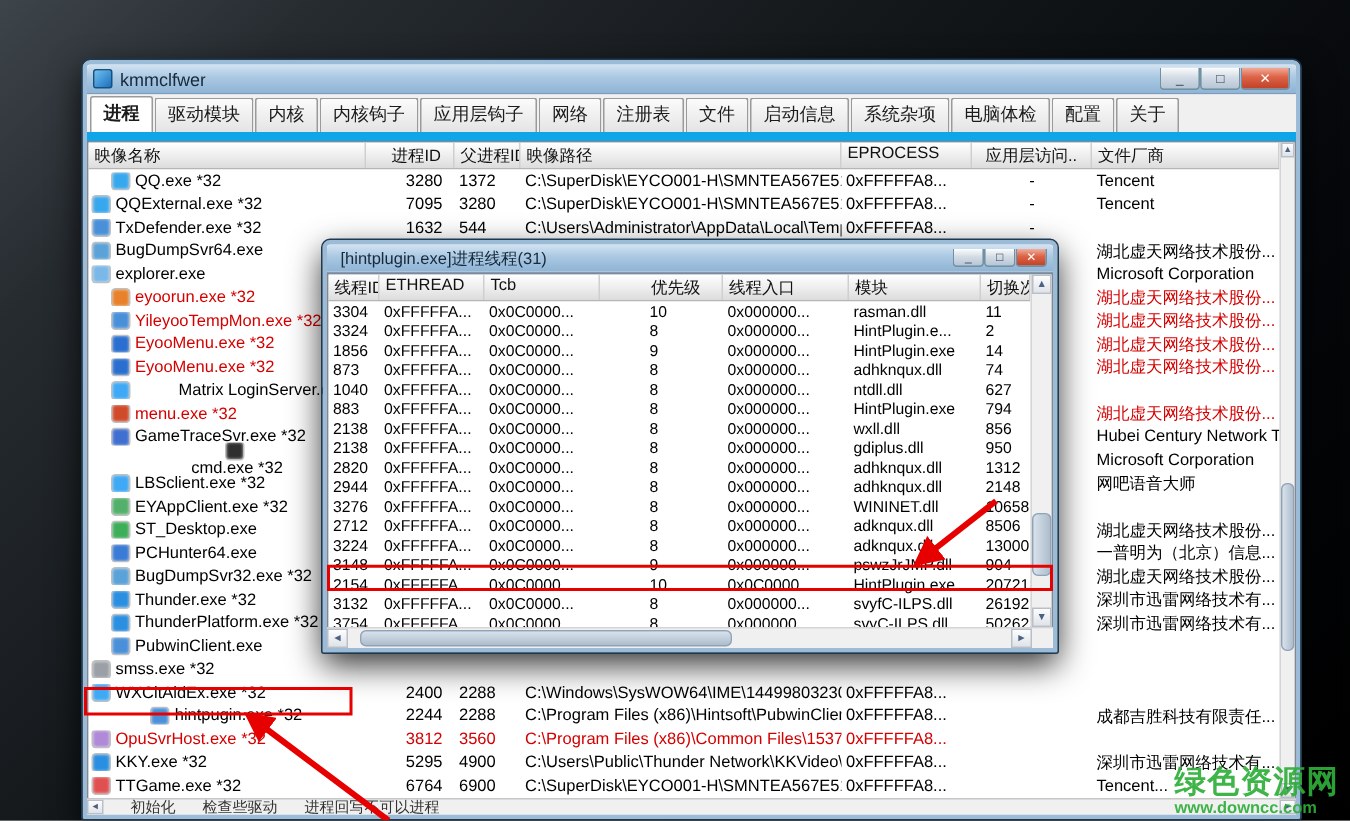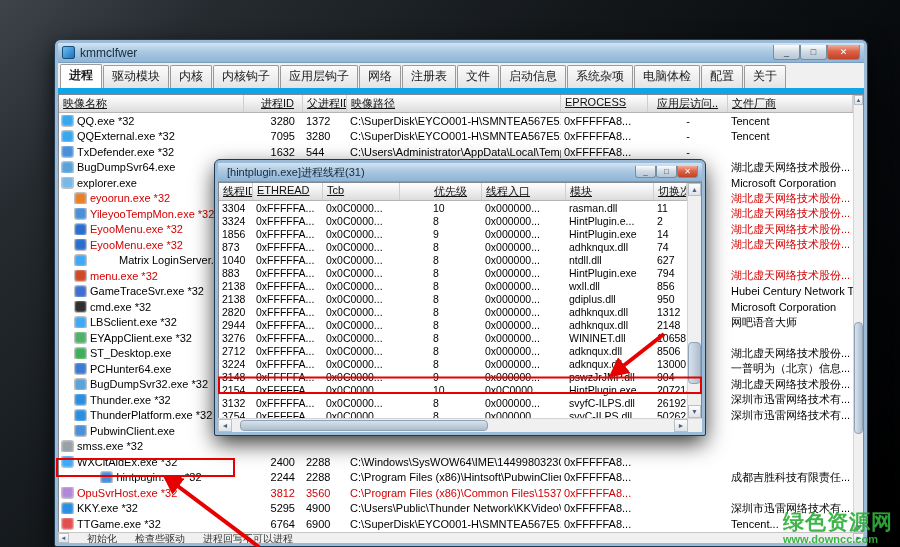--- a/index.html
+++ b/index.html
@@ -50,21 +50,21 @@
     padding:2px 8px 3px; margin-right:1px; color:#1b1b1b; white-space:nowrap;
     border:1px solid #9a9a9a; border-bottom:none; border-radius:2px 2px 0 0;
     background:linear-gradient(#fbfbfb,#e4e4e4);
   }
   .tab.active { background:#fff; font-weight:bold; padding-bottom:4px; }
 
   .table-zone { flex:1 1 auto; display:flex; border:1px solid #828790; border-bottom:none; background:#fff; overflow:hidden; }
   .grid { flex:1 1 auto; display:flex; flex-direction:column; overflow:hidden; }
   .hrow { flex:0 0 17px; display:flex; background:linear-gradient(#ffffff,#ebebeb 60%,#dcdcdc);
           border-bottom:1px solid #b5b5b5; font-size:11px; color:#111; }
-  .hcell { padding:1px 4px; border-right:1px solid #cfcfcf; white-space:nowrap; overflow:hidden;text-decoration:underline; }
+  .hcell { padding:1px 4px; border-right:1px solid #cfcfcf; white-space:nowrap; overflow:hidden; }
   .body { flex:1 1 auto; overflow:hidden; background:#fff; }
 
   .prow { display:flex; height:15.5px; align-items:center; font-size:11px; color:#000; white-space:nowrap; }
   .prow.red { color:#d40000; }
   .cell { padding:0 3px; overflow:hidden; white-space:nowrap; }
   .c0{width:185px; display:flex; align-items:center;} .c1{width:59px; text-align:right; padding-right:8px;}
   .c2{width:44px;} .c3{width:214px;} .c4{width:87px;} .c5{width:80px; text-align:center;} .c6{flex:1;}
   .picon { flex:0 0 11px; width:11px; height:11px; border-radius:2px; margin-right:4px;
            box-shadow:inset 0 0 2px rgba(255,255,255,.7), 0 0 0 1px rgba(0,0,0,.25); }
 
@@ -150,21 +150,21 @@
           <div class="hcell c0">映像名称</div>
           <div class="hcell c1">进程ID</div>
           <div class="hcell c2">父进程ID</div>
           <div class="hcell c3">映像路径</div>
           <div class="hcell c4">EPROCESS</div>
           <div class="hcell c5">应用层访问..</div>
           <div class="hcell c6">文件厂商</div>
         </div>
       <div class="body">
           <div class="prow">
-            <div class="cell c0" style="padding-left: 3px;">
+            <div class="cell c0" style="padding-left: 16px;">
               <span class="picon" style="background: rgb(56, 168, 238);"></span>
               <span>QQ.exe *32</span>
             </div>
             <div class="cell c1">3280</div>
             <div class="cell c2">1372</div>
             <div class="cell c3">C:\SuperDisk\EYCO001-H\SMNTEA567E51\...</div>
             <div class="cell c4">0xFFFFFA8...</div>
             <div class="cell c5">-</div>
             <div class="cell c6">Tencent</div>
           </div>
@@ -294,21 +294,21 @@
               <span>GameTraceSvr.exe *32</span>
             </div>
             <div class="cell c1"></div>
             <div class="cell c2"></div>
             <div class="cell c3"></div>
             <div class="cell c4"></div>
             <div class="cell c5"></div>
             <div class="cell c6">Hubei Century Network Te...</div>
           </div>
           <div class="prow">
-            <div class="cell c0" style="padding-left: 16px;">
+            <div class="cell c0" style="padding-left: 16px; flex-direction: column;">
               <span class="picon" style="background: rgb(47, 47, 47);"></span>
               <span>cmd.exe *32</span>
             </div>
             <div class="cell c1"></div>
             <div class="cell c2"></div>
             <div class="cell c3"></div>
             <div class="cell c4"></div>
             <div class="cell c5"></div>
             <div class="cell c6">Microsoft Corporation</div>
           </div>

